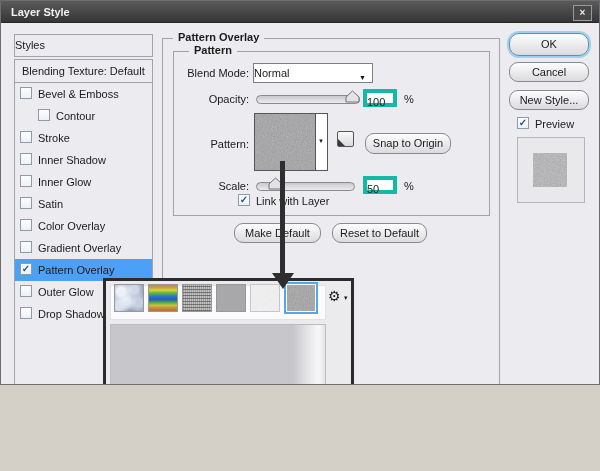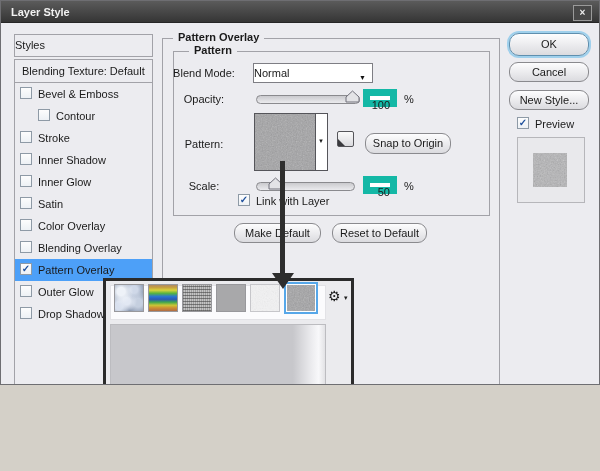--- a/index.html
+++ b/index.html
@@ -23,29 +23,29 @@
     box-sizing:border-box;font-size:10px;line-height:9px;text-align:center;color:#1d4f9c;font-weight:bold;}
   .side-item .cb{position:absolute;left:5px;top:4px;}
   .side-item.indent .cb{left:23px;}
   .side-item .side-label{position:absolute;left:23px;top:0;}
   .side-item.indent .side-label{left:41px;}
   
   .group-outer{position:absolute;left:161px;top:37px;width:336px;height:421px;border:1px solid #a2a2a8;}
   .legend-outer{position:absolute;left:172px;top:30px;background:#ececf0;padding:0 5px;font-weight:bold;}
   .group-inner{position:absolute;left:172px;top:50px;width:315px;height:163px;border:1px solid #a2a2a8;}
   .legend-inner{position:absolute;left:188px;top:43px;background:#ececf0;padding:0 5px;font-weight:bold;}
-  .lbl{position:absolute;width:90px;text-align:center;}
+  .lbl{position:absolute;width:90px;text-align:right;}
   .dropdown{position:absolute;left:252px;top:62px;width:120px;height:20px;border:1px solid #7e7e84;
     background:#fff;line-height:18px;box-sizing:border-box;}
   .drop-arr{position:absolute;right:6px;top:5px;font-size:7px;color:#111;}
   .slider{position:absolute;height:9px;border:1px solid #8a8a8e;border-radius:5px;
     background:linear-gradient(#cacace,#ebebee);box-sizing:border-box;}
   .thumbtri{position:absolute;}
-  .val{position:absolute;width:34px;height:18px;border:7px solid #14b8a6;background:#fff;
-    text-align:right;line-height:18px;box-sizing:border-box;}
+  .val{position:absolute;width:34px;height:18px;border:4px solid #14b8a6;background:#fff;
+    text-align:left;line-height:18px;box-sizing:border-box;}
   .unit{position:absolute;}
   .pattern-ctrl{position:absolute;left:253px;top:112px;width:74px;height:58px;border:1px solid #55555a;
     background:#fff;box-sizing:border-box;display:flex;}
   .pattern-area{width:60px;height:100%;}
   .pattern-drop{width:12px;height:100%;border-left:1px solid #55555a;background:#fff;position:relative;box-sizing:border-box;}
   .pattern-drop span{position:absolute;left:2px;top:24px;font-size:6px;}
   .new-preset{position:absolute;left:336px;top:130px;width:15px;height:14px;border:1px solid #55555a;
     border-radius:2px;background:linear-gradient(#fafafa,#dadade);}
   .new-preset:after{content:"";position:absolute;left:0;bottom:0;width:0;height:0;
     border-left:7px solid #3a3a3e;border-top:7px solid transparent;}
@@ -125,21 +125,21 @@
     <div class="side-item">
       <div class="cb"></div>
       <span class="side-label">Satin</span>
     </div>
     <div class="side-item">
       <div class="cb"></div>
       <span class="side-label">Color Overlay</span>
     </div>
     <div class="side-item">
       <div class="cb"></div>
-      <span class="side-label">Blending Overlay</span>
+      <span class="side-label">Gradient Overlay</span>
     </div>
     <div class="side-item selected">
       <div class="cb"><span>✓</span></div>
       <span class="side-label">Pattern Overlay</span>
     </div>
     <div class="side-item">
       <div class="cb"></div>
       <span class="side-label">Outer Glow</span>
     </div>
     <div class="side-item">

